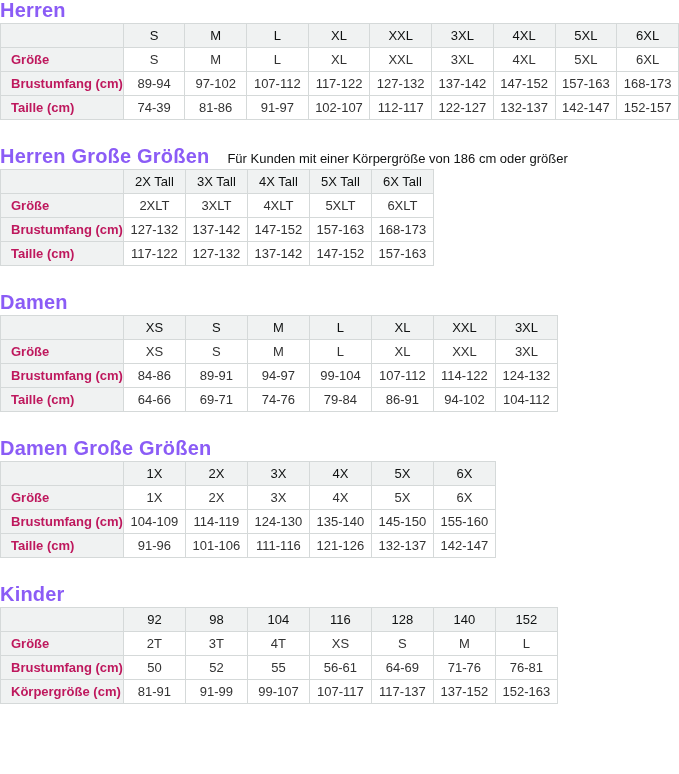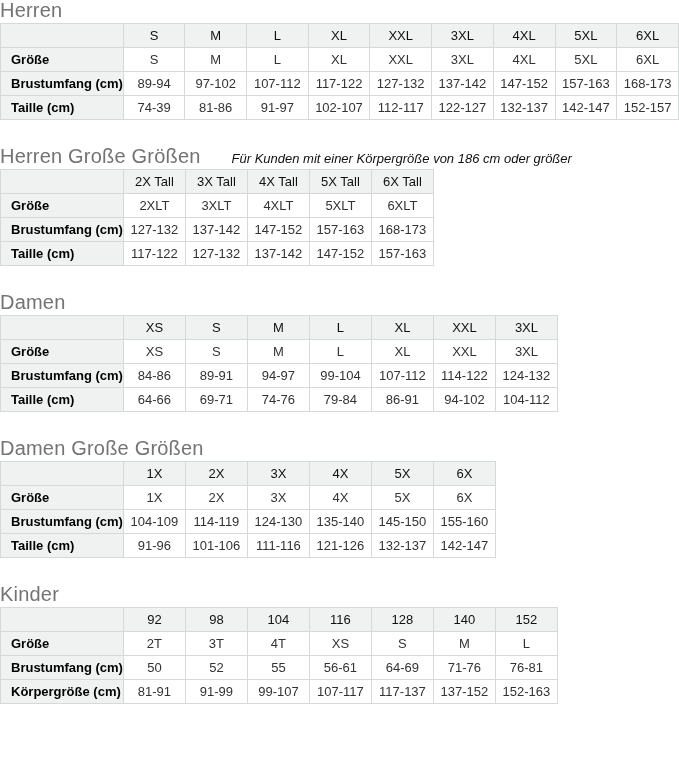--- a/index.html
+++ b/index.html
@@ -15,31 +15,30 @@
   .section { margin: 0 0 26px 0; }
   .section:last-child { margin-bottom: 0; }
   .section-head {
     display: flex;
     align-items: baseline;
     margin: 0 0 3px 0;
   }
   h2.section-title {
     font-size: 20px;
     line-height: 20px;
-    font-weight: 400;
+    font-weight: 700;
     margin: 0;
-    color: #737373;
+    color: #8b5cf6;
     letter-spacing: 0.2px;
   }
   .section-subtitle {
-    font-style: italic;
     font-size: 13px;
     line-height: 13px;
     color: #0f1111;
-    margin-left: 31px;
+    margin-left: 18px;
   }
   .section-subtitle:empty { display: none; }
   table.size-table {
     border-collapse: collapse;
     table-layout: fixed;
   }
   table.size-table th, table.size-table td {
     border: 1px solid #d5d9d9;
     height: 24px;
     font-size: 13px;
@@ -58,21 +57,21 @@
   }
   table.size-table thead th.corner {
     width: 111px;
     background: #f0f2f2;
   }
   table.size-table tbody th.rowlabel {
     background: #f0f2f2;
     text-align: left;
     padding-left: 10px;
     font-weight: 700;
-    color: #000000;
+    color: #be185d;
     width: 101px;
   }
 </style>
 </head>
 <body>
 
 <div class="page">
 
   <div class="section">
     <div class="section-head">

